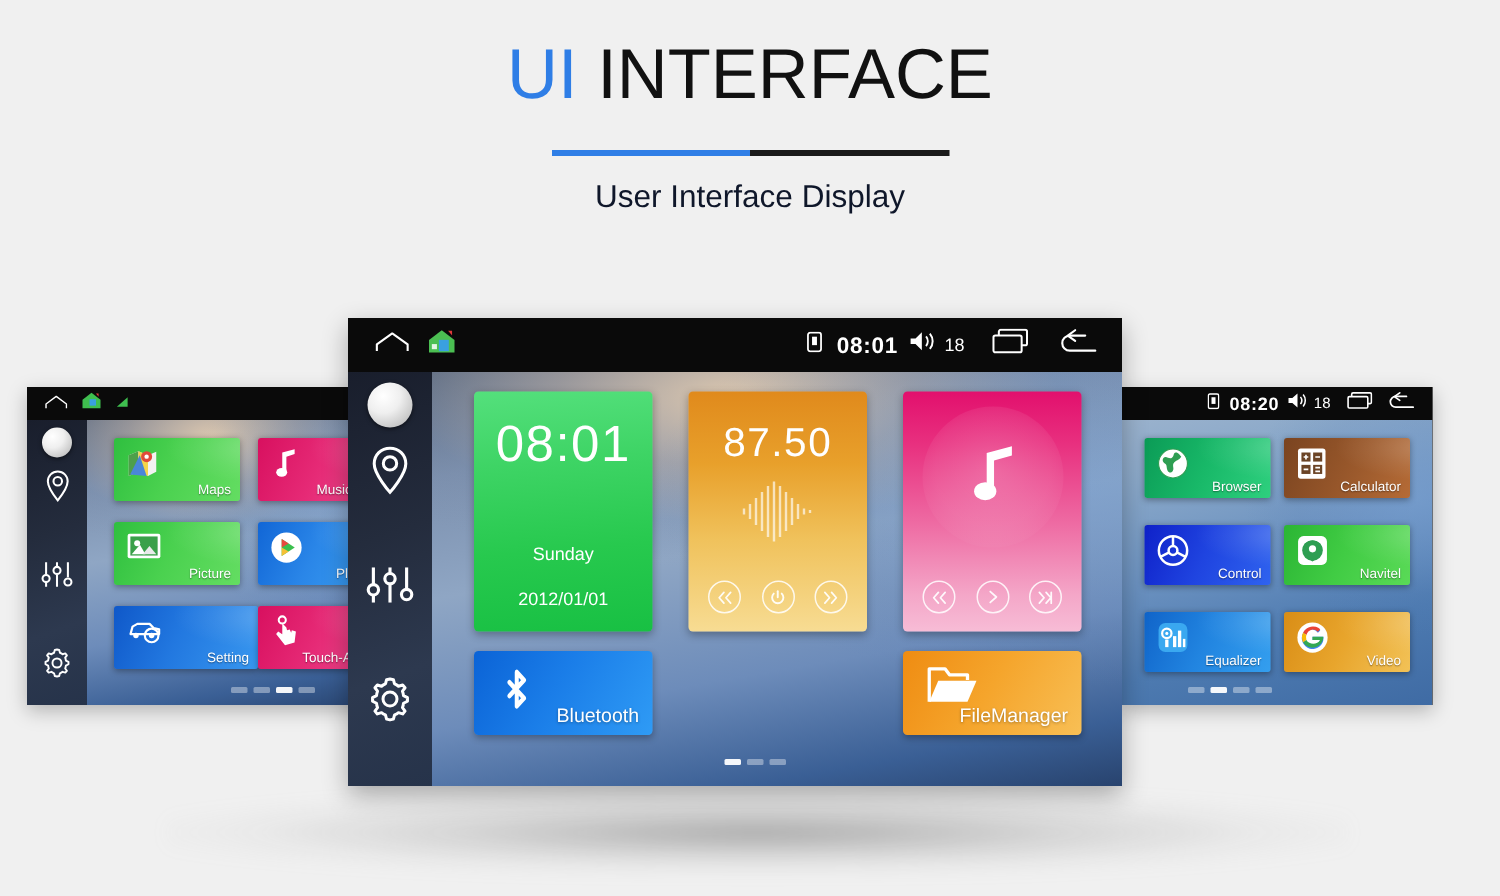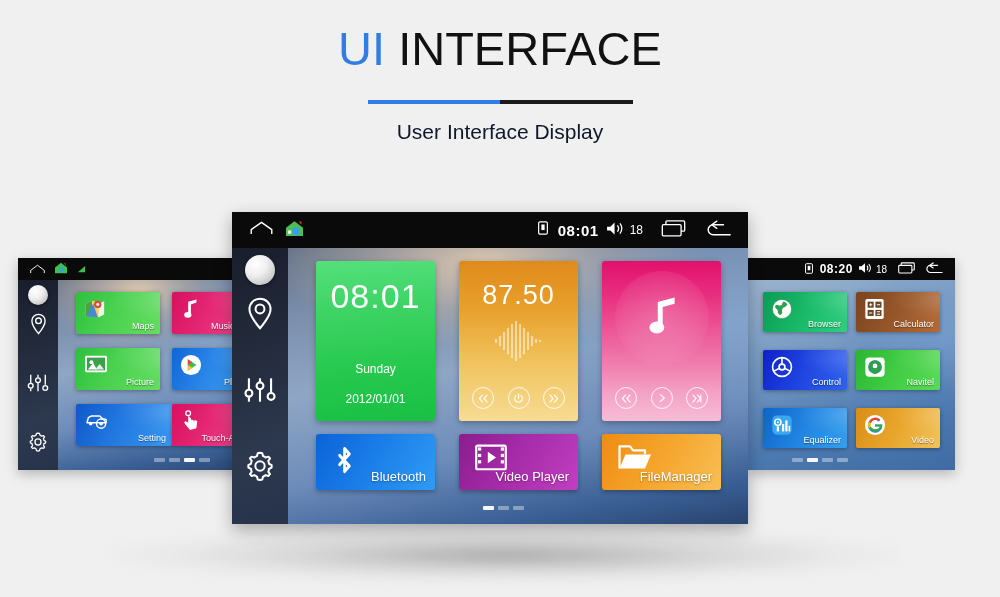--- a/index.html
+++ b/index.html
@@ -588,38 +588,20 @@
 
       <div class="bigtile bt-bluetooth" style="left:84px;top:186px;width:119px;height:56px;">
         <div class="gloss"></div>
         <span class="ic">
           <svg width="25" height="34" viewBox="0 0 20 28">
               <path d="M6 7 L14 14 L10 17.5 L10 2.5 L14 6 L6 13" fill="none" stroke="#fff" stroke-width="2.2" stroke-linecap="round" stroke-linejoin="round" transform="translate(0,4) scale(1,1.25)"></path>
             </svg>
         </span>
         <span class="lbl">Bluetooth</span>
       </div>
-      <div class="bigtile bt-video" style="left:227px;top:186px;width:119px;height:56px;">
-        <div class="gloss"></div>
-        <span class="ic">
-          <svg width="32" height="28" viewBox="0 0 32 28">
-              <rect x="1.2" y="2.2" width="29.6" height="23.6" rx="1.5" fill="none" stroke="#fff" stroke-width="2.2"></rect>
-              <g fill="#fff">
-                <rect x="3" y="4" width="3.2" height="3.2"></rect>
-                <rect x="3" y="10.4" width="3.2" height="3.2"></rect>
-                <rect x="3" y="16.8" width="3.2" height="3.2"></rect>
-                <rect x="25.8" y="4" width="3.2" height="3.2"></rect>
-                <rect x="25.8" y="10.4" width="3.2" height="3.2"></rect>
-                <rect x="25.8" y="16.8" width="3.2" height="3.2"></rect>
-              </g>
-              <path d="M12.8 8.2 L21 14 L12.8 19.8 Z" fill="#fff"></path>
-            </svg>
-        </span>
-        <span class="lbl">Video Player</span>
-      </div>
       <div class="bigtile bt-file" style="left:370px;top:186px;width:119px;height:56px;">
         <div class="gloss"></div>
         <span class="ic">
           <svg width="34" height="28" viewBox="0 0 34 28">
               <path d="M1.5 25 L1.5 3 L12 3 L15 7 L27 7 L27 10.5" fill="none" stroke="#fff" stroke-width="2.2" stroke-linejoin="round"></path>
               <path d="M1.5 25 L7.5 11 L33 11 L27 25 Z" fill="#fff"></path>
             </svg>
         </span>
         <span class="lbl">FileManager</span>
       </div>

